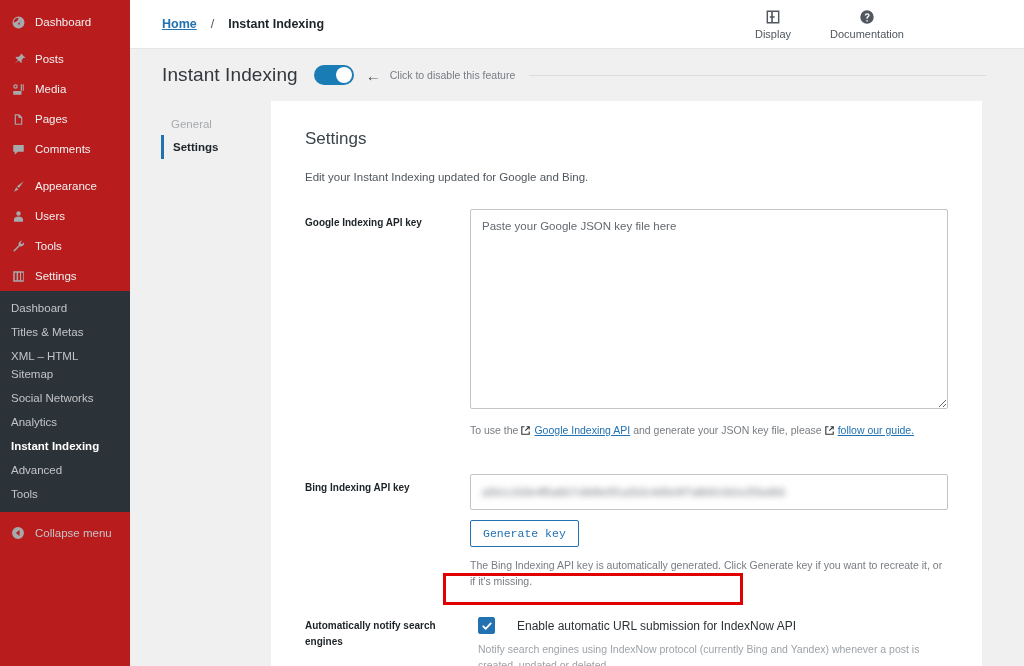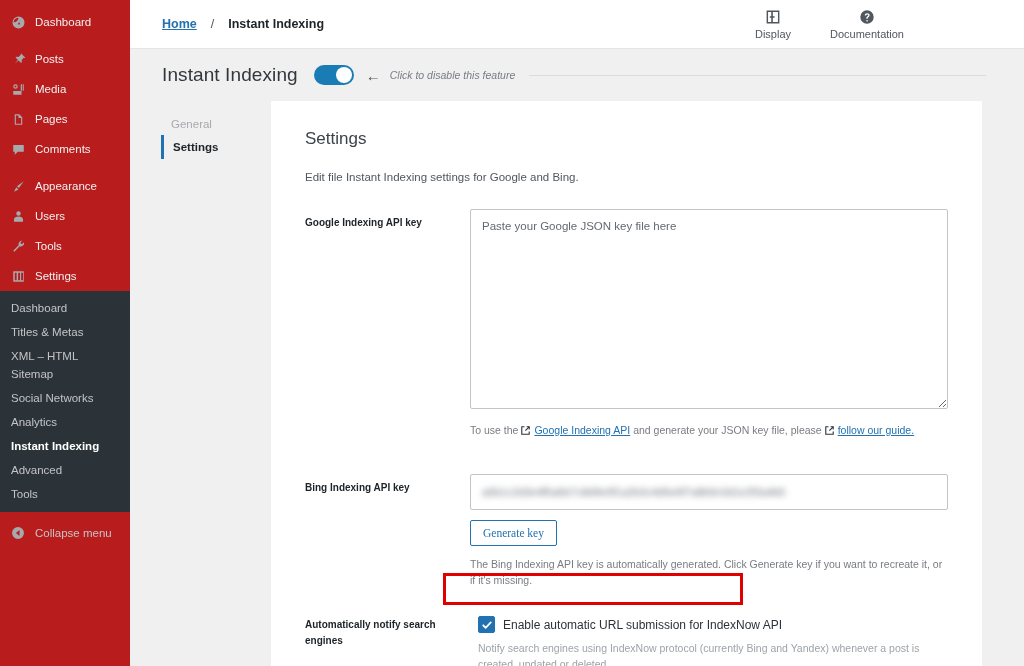--- a/index.html
+++ b/index.html
@@ -115,21 +115,21 @@
     background: #1a7cb5; margin-left: 16px;
     position: relative; cursor: pointer; flex: 0 0 40px;
   }
   .toggle .knob {
     position: absolute; right: 2px; top: 2px;
     width: 16px; height: 16px; border-radius: 50%;
     background: #fff;
   }
   .arrow-left { margin-left: 12px; color: #50575e; font-size: 15px; line-height: 1; }
   .hint {
-    margin-left: 9px; font-size: 10.5px; font-style: italic; color: #787c82;
+    margin-left: 9px; font-size: 10.5px; color: #787c82;
     white-space: nowrap;
   }
   .hint-rule { flex: 1 1 auto; height: 1px; background: #dcdcde; margin: 0 0 0 14px; margin-right: 38px; }
 
   
   .body-wrap { display: flex; padding-left: 32px; }
   .tabnav { width: 109px; flex: 0 0 109px; padding-top: 12px; }
   .tabnav .tab-group-label {
     font-size: 11.5px; color: #a7aaad; padding: 5px 0 5px 9px;
   }
@@ -194,24 +194,24 @@
 
   .btn-outline {
     margin-top: 10px;
     display: inline-block;
     border: 1px solid #2271b1;
     color: #2271b1; background: #fff;
     font-size: 11.5px;
     padding: 6px 12px;
     border-radius: 2px;
     cursor: pointer;
-    font-family: Liberation Serif, serif;
-  }
-
-  .checkbox-line { display: flex; align-items: center; gap: 8px; padding: 5px 0 4px 8px; }
+    font-family: Liberation Mono, monospace;
+  }
+
+  .checkbox-line { display: flex; align-items: center; gap: 22px; padding: 5px 0 4px 8px; }
   .cbox {
     width: 17px; height: 17px; flex: 0 0 17px;
     background: #2271b1; border: 1px solid #2271b1; border-radius: 2px;
     display: flex; align-items: center; justify-content: center;
     cursor: pointer;
   }
   .cbox svg { display: block; }
   .cbox-label { font-size: 12px; color: #2c3338; cursor: pointer; }
 
   .redbox {
@@ -373,21 +373,21 @@
 
     <div class="body-wrap">
 
       <div class="tabnav">
         <div class="tab-group-label">General</div>
         <div class="tab active">Settings</div>
       </div>
 
       <section class="card">
         <h2>Settings</h2>
-        <p class="intro">Edit file Instant Indexing settings for Google and Bing.</p>
+        <p class="intro">Edit your Instant Indexing updated for Google and Bing.</p>
 
         <div class="field-row">
           <div class="field-label">Google Indexing API key</div>
           <div class="field-ctrl">
             <textarea class="api-textarea" placeholder="Paste your Google JSON key file here" style=""></textarea>
             <div class="help">
               <span>To use the</span><span class="ext-icon"><svg width="11" height="11" viewBox="0 0 16 16" fill="none" stroke="currentColor" stroke-width="1.6">
                     <path d="M6.5 2.6H2.6v10.8h10.8V9.5"></path>
                     <path d="M9.6 2.6h3.8v3.8"></path>
                     <path d="M13.4 2.6L7.8 8.2"></path>

